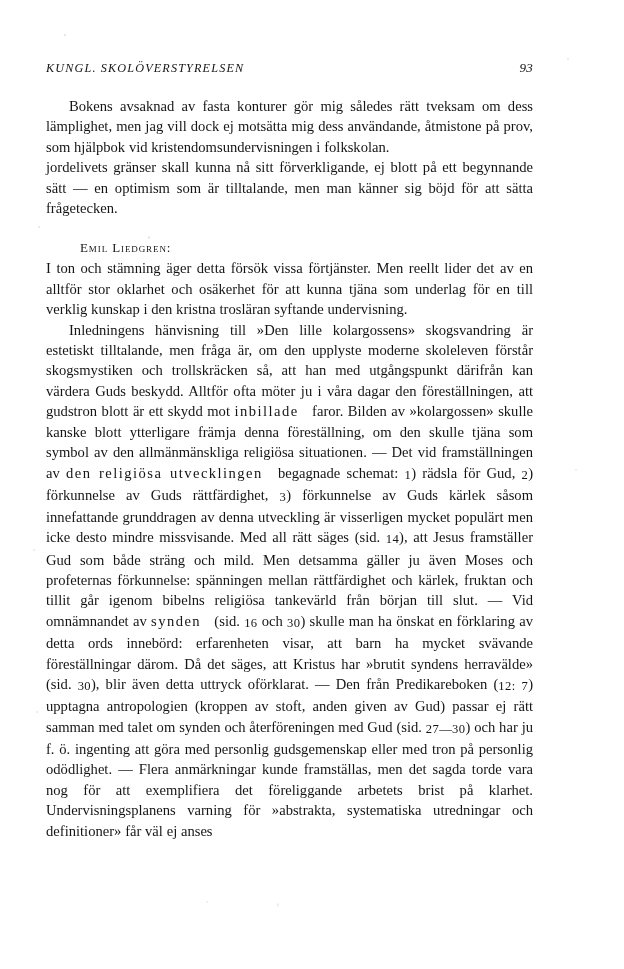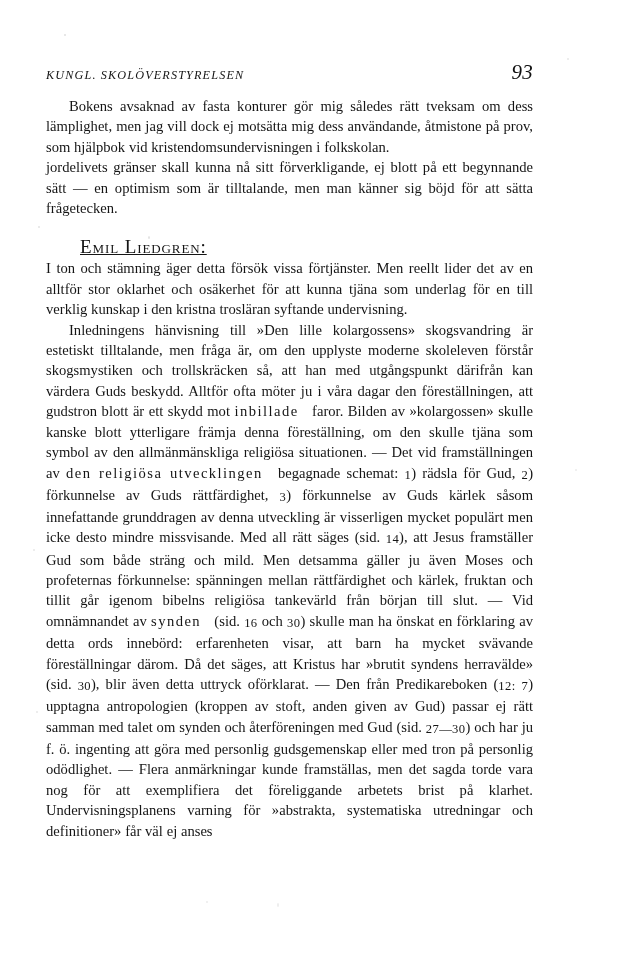--- a/index.html
+++ b/index.html
@@ -35,21 +35,21 @@
     font-style: italic;
   }
   .head-title {
     font-size: 12.2px;
     letter-spacing: 1.15px;
     text-transform: uppercase;
     color: #141414;
     white-space: nowrap;
   }
   .folio {
-    font-size: 21px;
+    font-size: 13px;
     color: #111111;
     letter-spacing: 0.3px;
   }
 
   
   .textblock {
     position: absolute;
     left: 46px;
     top: 96px;
     width: 487px;
@@ -71,22 +71,21 @@
   .speaker-line {
     margin: 0;
     padding-top: 18px;
     font-size: 14.6px;
     line-height: 20.45px;
     text-indent: 34px;
   }
   .smallcaps {
     font-variant: small-caps;
     letter-spacing: 0.9px;
-    font-size: 19px;
-    text-decoration: underline;
+    font-size: 13px;
   }
 
   
   .sperr {
     letter-spacing: 1.45px;
     margin-right: 9px;
   }
 
   
   .osf {

